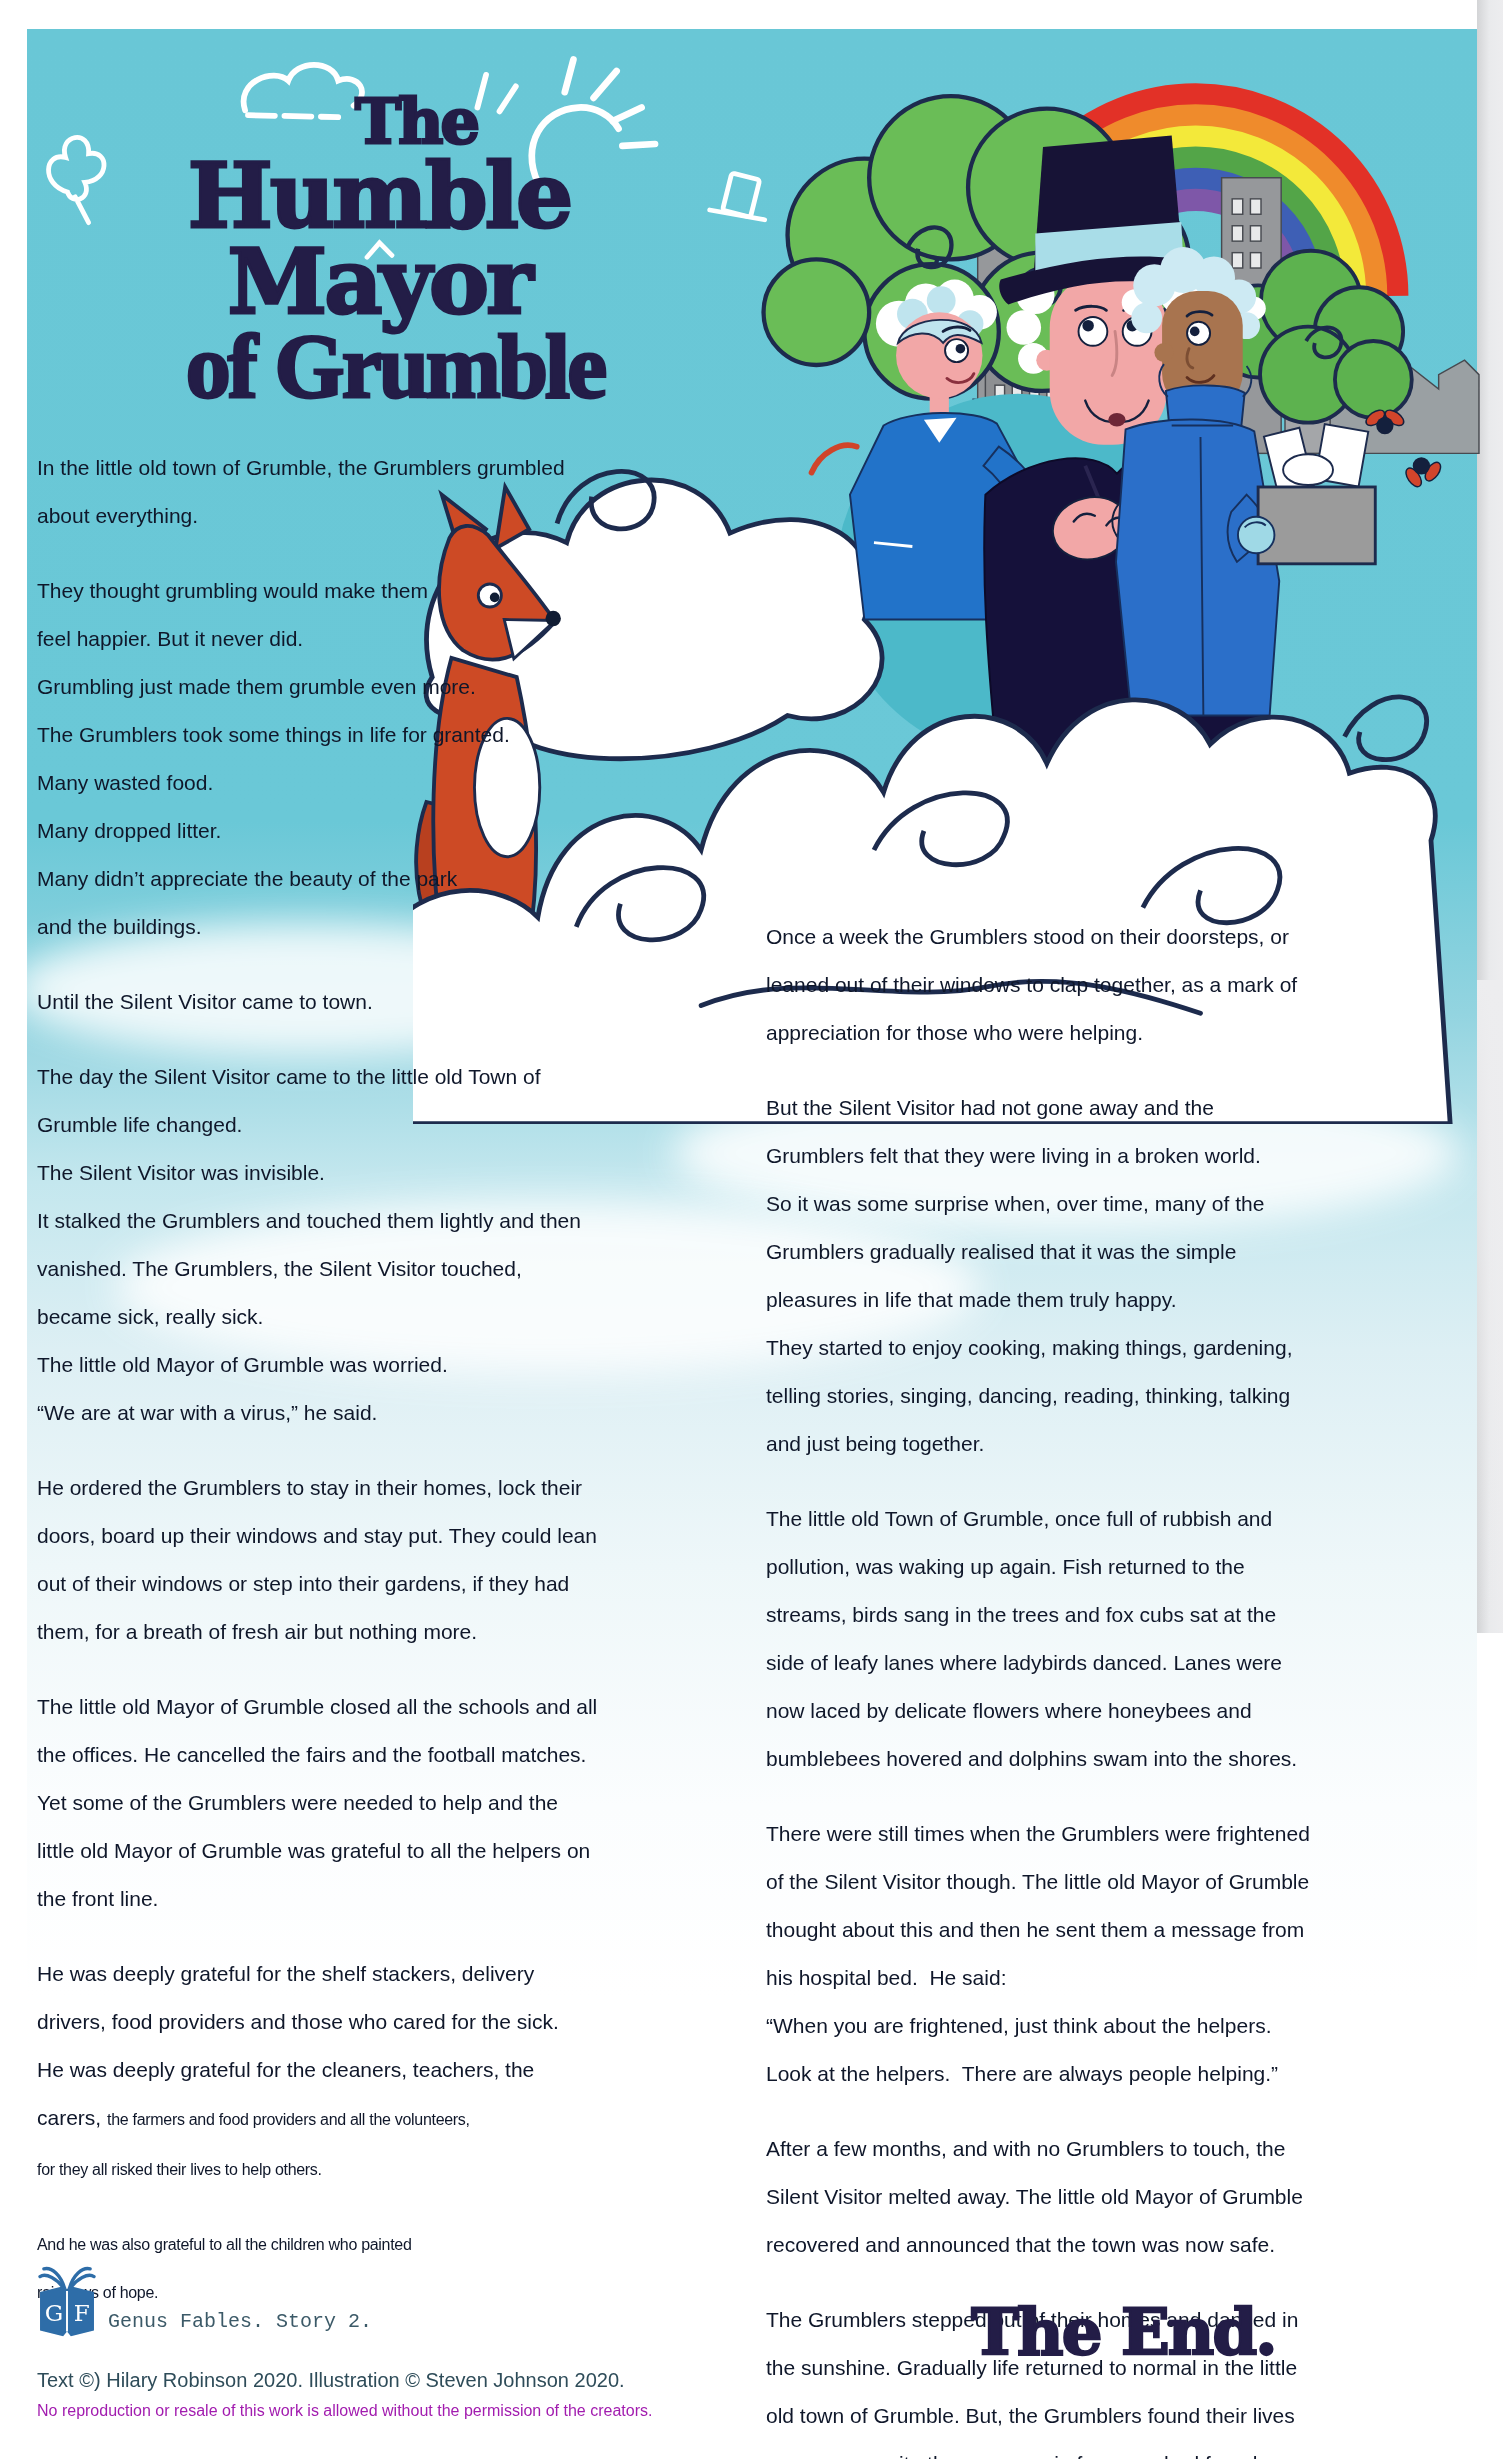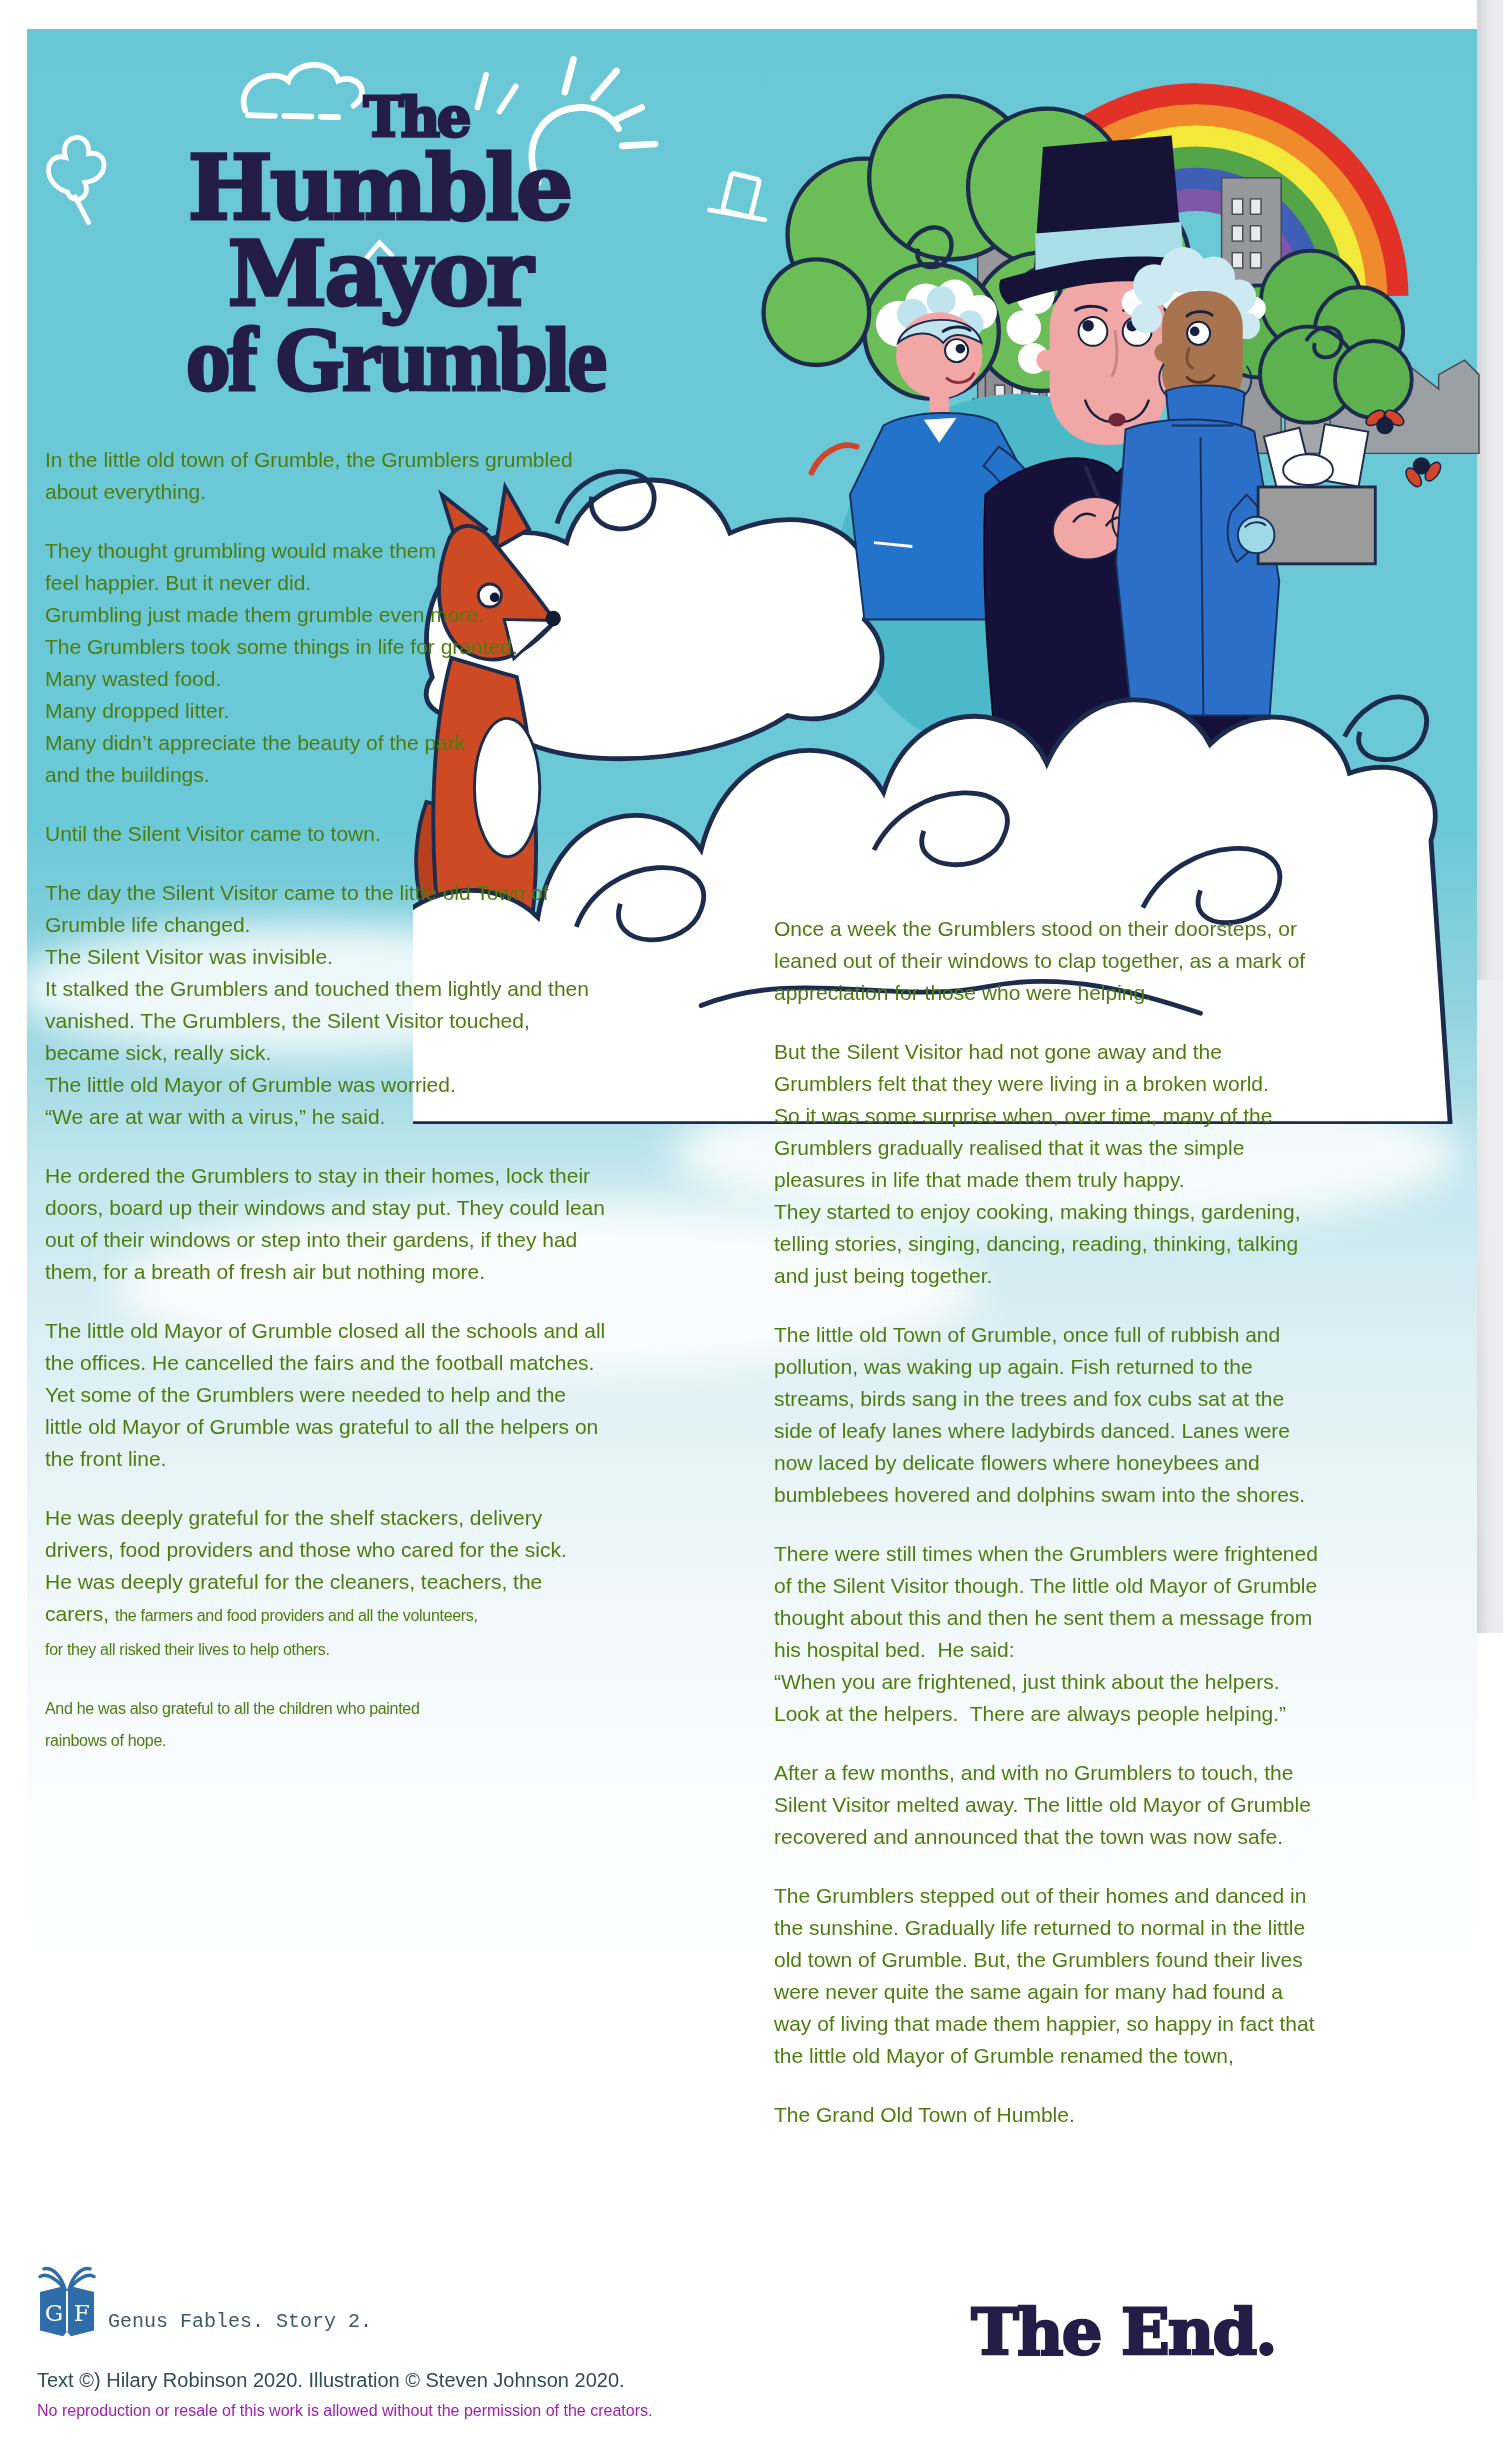--- a/index.html
+++ b/index.html
@@ -9,24 +9,24 @@
     background:linear-gradient(180deg,#69c7d6 0%,#6ac8d7 33%,#93d4e0 41%,#c4e7ee 48%,
                #ddeff4 55%,#eef7f9 64%,#fbfdfe 74%,#ffffff 82%);}
   .cloudband{position:absolute;background:#ffffff;border-radius:50%;filter:blur(19px);opacity:.85;}
   .edge-strip{position:absolute;left:1477px;top:0;width:27px;height:1633px;
     background:linear-gradient(90deg,#d3d4d6 0%,#e9eaec 45%,#ededef 100%);}
   .edge-strip:after{content:"";position:absolute;left:0;top:60%;width:100%;height:40%;
     background:linear-gradient(180deg,rgba(237,237,239,1),rgba(255,255,255,0));}
   .title{position:absolute;left:43px;top:92px;width:634px;text-align:center;
     font-family:"DejaVu Serif",serif;font-weight:bold;color:#231d47;
     -webkit-text-stroke:2.9px #231d47;letter-spacing:-2.9px;line-height:.96;}
-  .title .t1{font-size:54px;transform:translateX(56px);}
+  .title .t1{font-size:62px;transform:translateX(56px);}
   .title .t2{font-size:90px;transform:translateX(19px);}
   .title .t3{font-size:90px;transform:translateX(35px);font-family:Liberation Serif, serif;}
-  .col{position:absolute;color:#4d7c0f;font-size:21px;line-height:32px;margin-left:8px;}
+  .col{position:absolute;color:#0f172a;font-size:21px;line-height:48px;}
   .col p{margin:0 0 27px 0;white-space:pre-wrap;}
   .col-left{left:37px;top:444px;width:663px;}
   .col-right{left:766px;top:913px;width:682px;}
   .alt{font-family:"Liberation Sans",sans-serif;font-size:16px;letter-spacing:-0.3px;}
   .the-end{position:absolute;left:965px;top:2294px;width:317px;text-align:center;
     font-family:"DejaVu Serif",serif;font-weight:bold;font-size:64px;color:#231d47;
     -webkit-text-stroke:2.4px #231d47;letter-spacing:-1.9px;}
   .footer-brand{position:absolute;left:108px;top:2310px;font-size:20px;color:#3c5a68;font-family:Liberation Mono, monospace;}
   .footer-copy1{position:absolute;left:37px;top:2369px;font-size:20px;color:#2e4c59;}
   .footer-copy2{position:absolute;left:37px;top:2402px;font-size:16px;color:#a21caf;}

